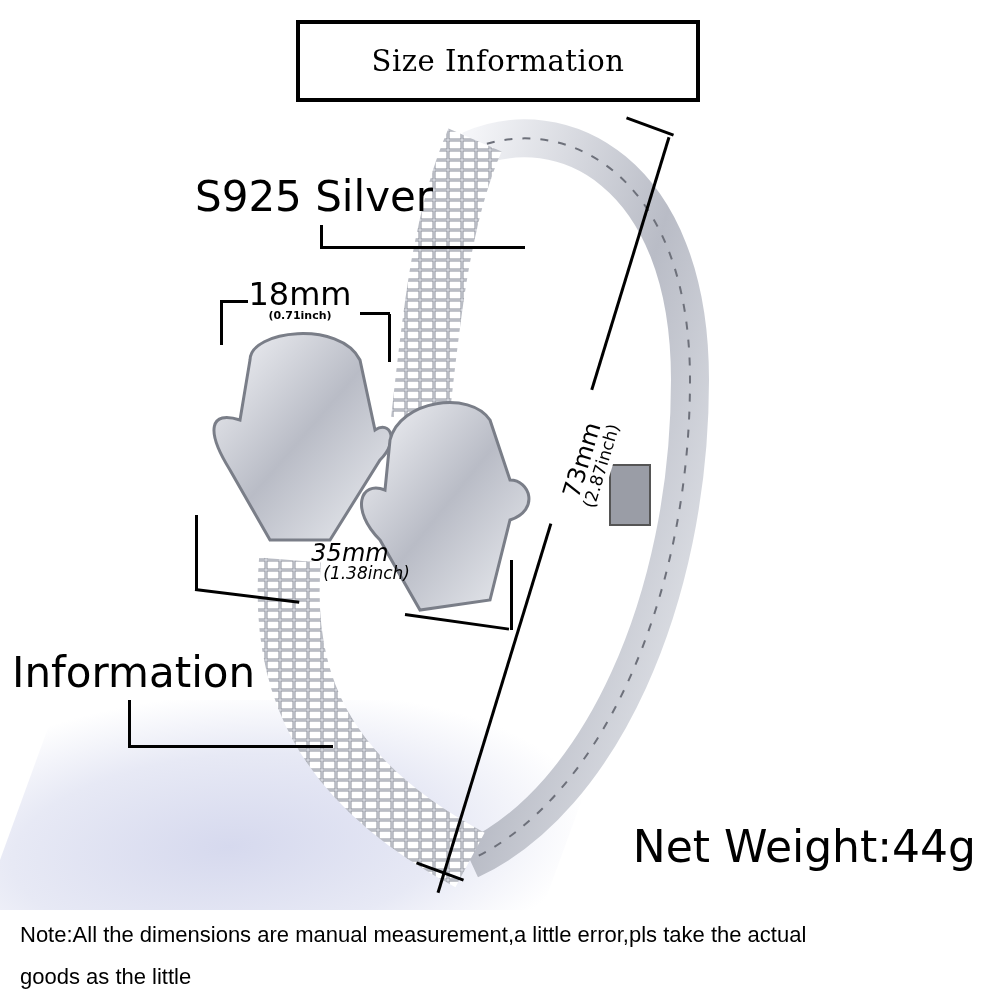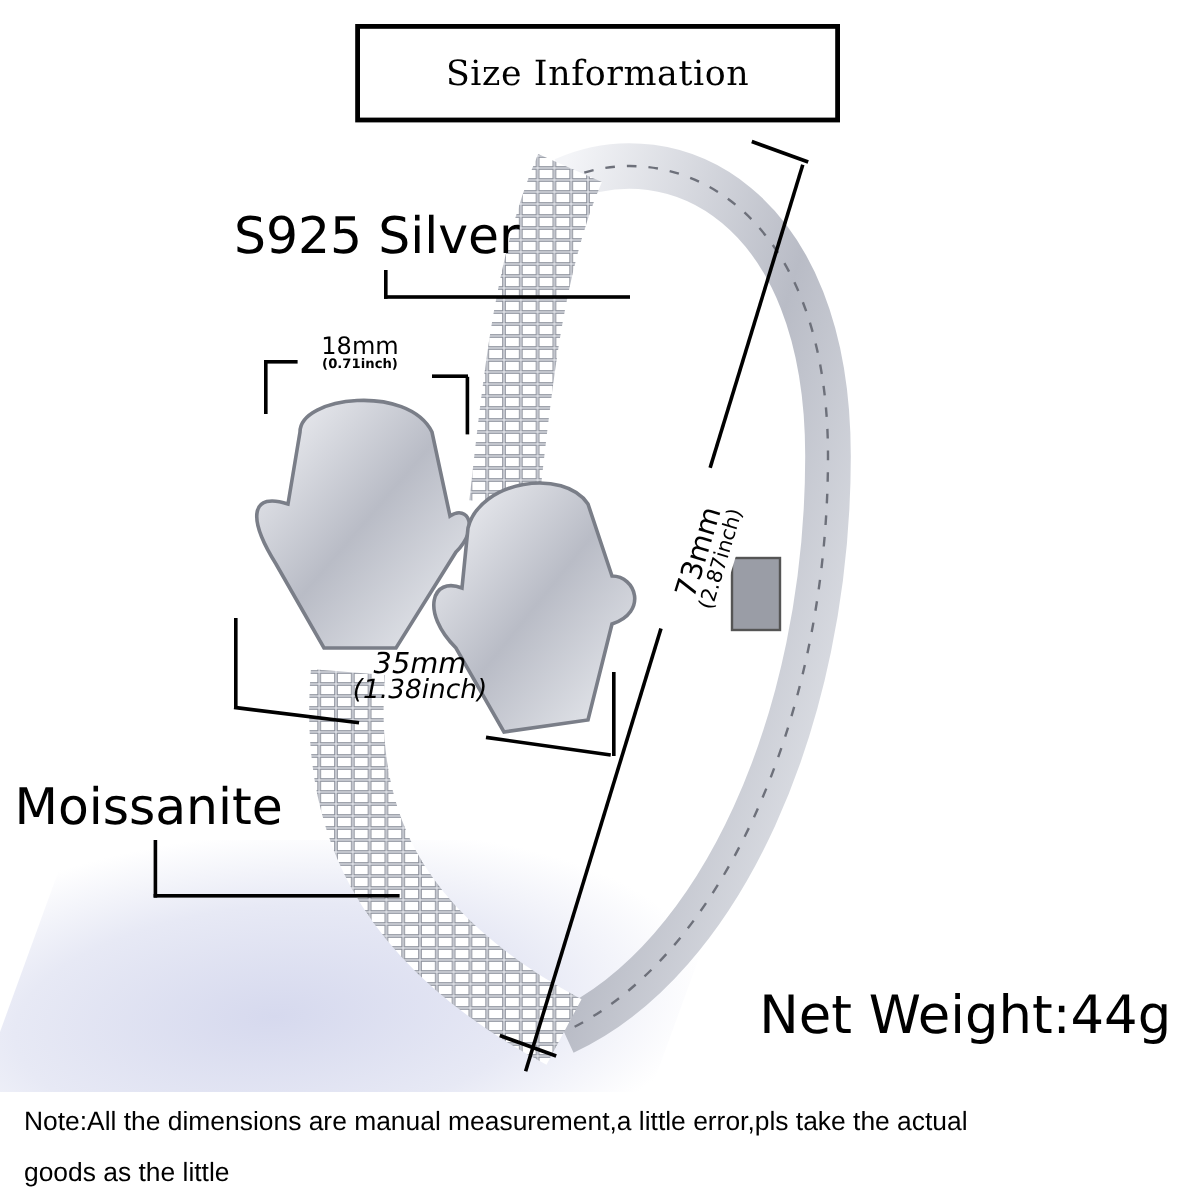--- a/index.html
+++ b/index.html
@@ -48,45 +48,45 @@
 
 <div class="abs title-box">
   <span class="title-text">Size Information</span>
 </div>
 
 <div class="abs label-bold" style="left:195px;top:172px;text-align:right;">S925 Silver</div>
 <div class="line" style="left:320px;top:225px;width:3px;height:24px;"></div>
 <div class="line" style="left:320px;top:246px;width:205px;height:3px;"></div>
 
 <div class="abs meas" style="left:240px;top:278px;width:120px;">
-  <div style="font-size:20px;">18mm</div>
+  <div style="font-size:32px;">18mm</div>
   <div style="font-size:11px;font-weight:bold;">(0.71inch)</div>
 </div>
 <div class="line" style="left:220px;top:300px;width:3px;height:45px;"></div>
 <div class="line" style="left:220px;top:300px;width:28px;height:3px;"></div>
 <div class="line" style="left:388px;top:314px;width:3px;height:48px;"></div>
 <div class="line" style="left:360px;top:312px;width:30px;height:3px;"></div>
 
 <div class="line" style="left:195px;top:515px;width:3px;height:75px;"></div>
 <div class="line" style="left:195px;top:588px;width:105px;height:3px;transform:rotate(7deg);transform-origin:left;"></div>
 <div class="abs meas" style="left:290px;top:541px;width:120px;font-style:italic;">
   <div style="font-size:24px;">35mm</div>
-  <div style="font-size:22px;">(1.38inch)</div>
+  <div style="font-size:17px;text-align:right;">(1.38inch)</div>
 </div>
 <div class="line" style="left:405px;top:613px;width:105px;height:3px;transform:rotate(8deg);transform-origin:left;"></div>
 <div class="line" style="left:510px;top:560px;width:3px;height:70px;"></div>
 
 <div class="line" style="left:552px;top:120px;width:3px;height:790px;transform:rotate(17deg);transform-origin:center;"></div>
 <div class="line" style="left:625px;top:125px;width:50px;height:3px;transform:rotate(20deg);"></div>
 <div class="line" style="left:415px;top:870px;width:50px;height:3px;transform:rotate(20deg);"></div>
 <div class="abs meas" style="left:520px;top:440px;width:140px;transform:rotate(-73deg);background:#fff;padding:2px 0;">
   <div style="font-size:24px;">73mm</div>
   <div style="font-size:17px;">(2.87inch)</div>
 </div>
 
-<div class="abs label-bold" style="left:12px;top:648px;">Moissanite</div>
+<div class="abs label-bold" style="left:12px;top:648px;">Information</div>
 <div class="line" style="left:128px;top:700px;width:3px;height:48px;"></div>
 <div class="line" style="left:128px;top:745px;width:205px;height:3px;"></div>
 
 <div class="abs label-bold" style="right:24px;top:821px;font-size:44px;">Net Weight:44g</div>
 
 <div class="abs note" style="top:914px;">Note:All the dimensions are manual measurement,a little error,pls take the actual</div>
 <div class="abs note" style="top:956px;">goods as the little</div>
 
 </body></html>

